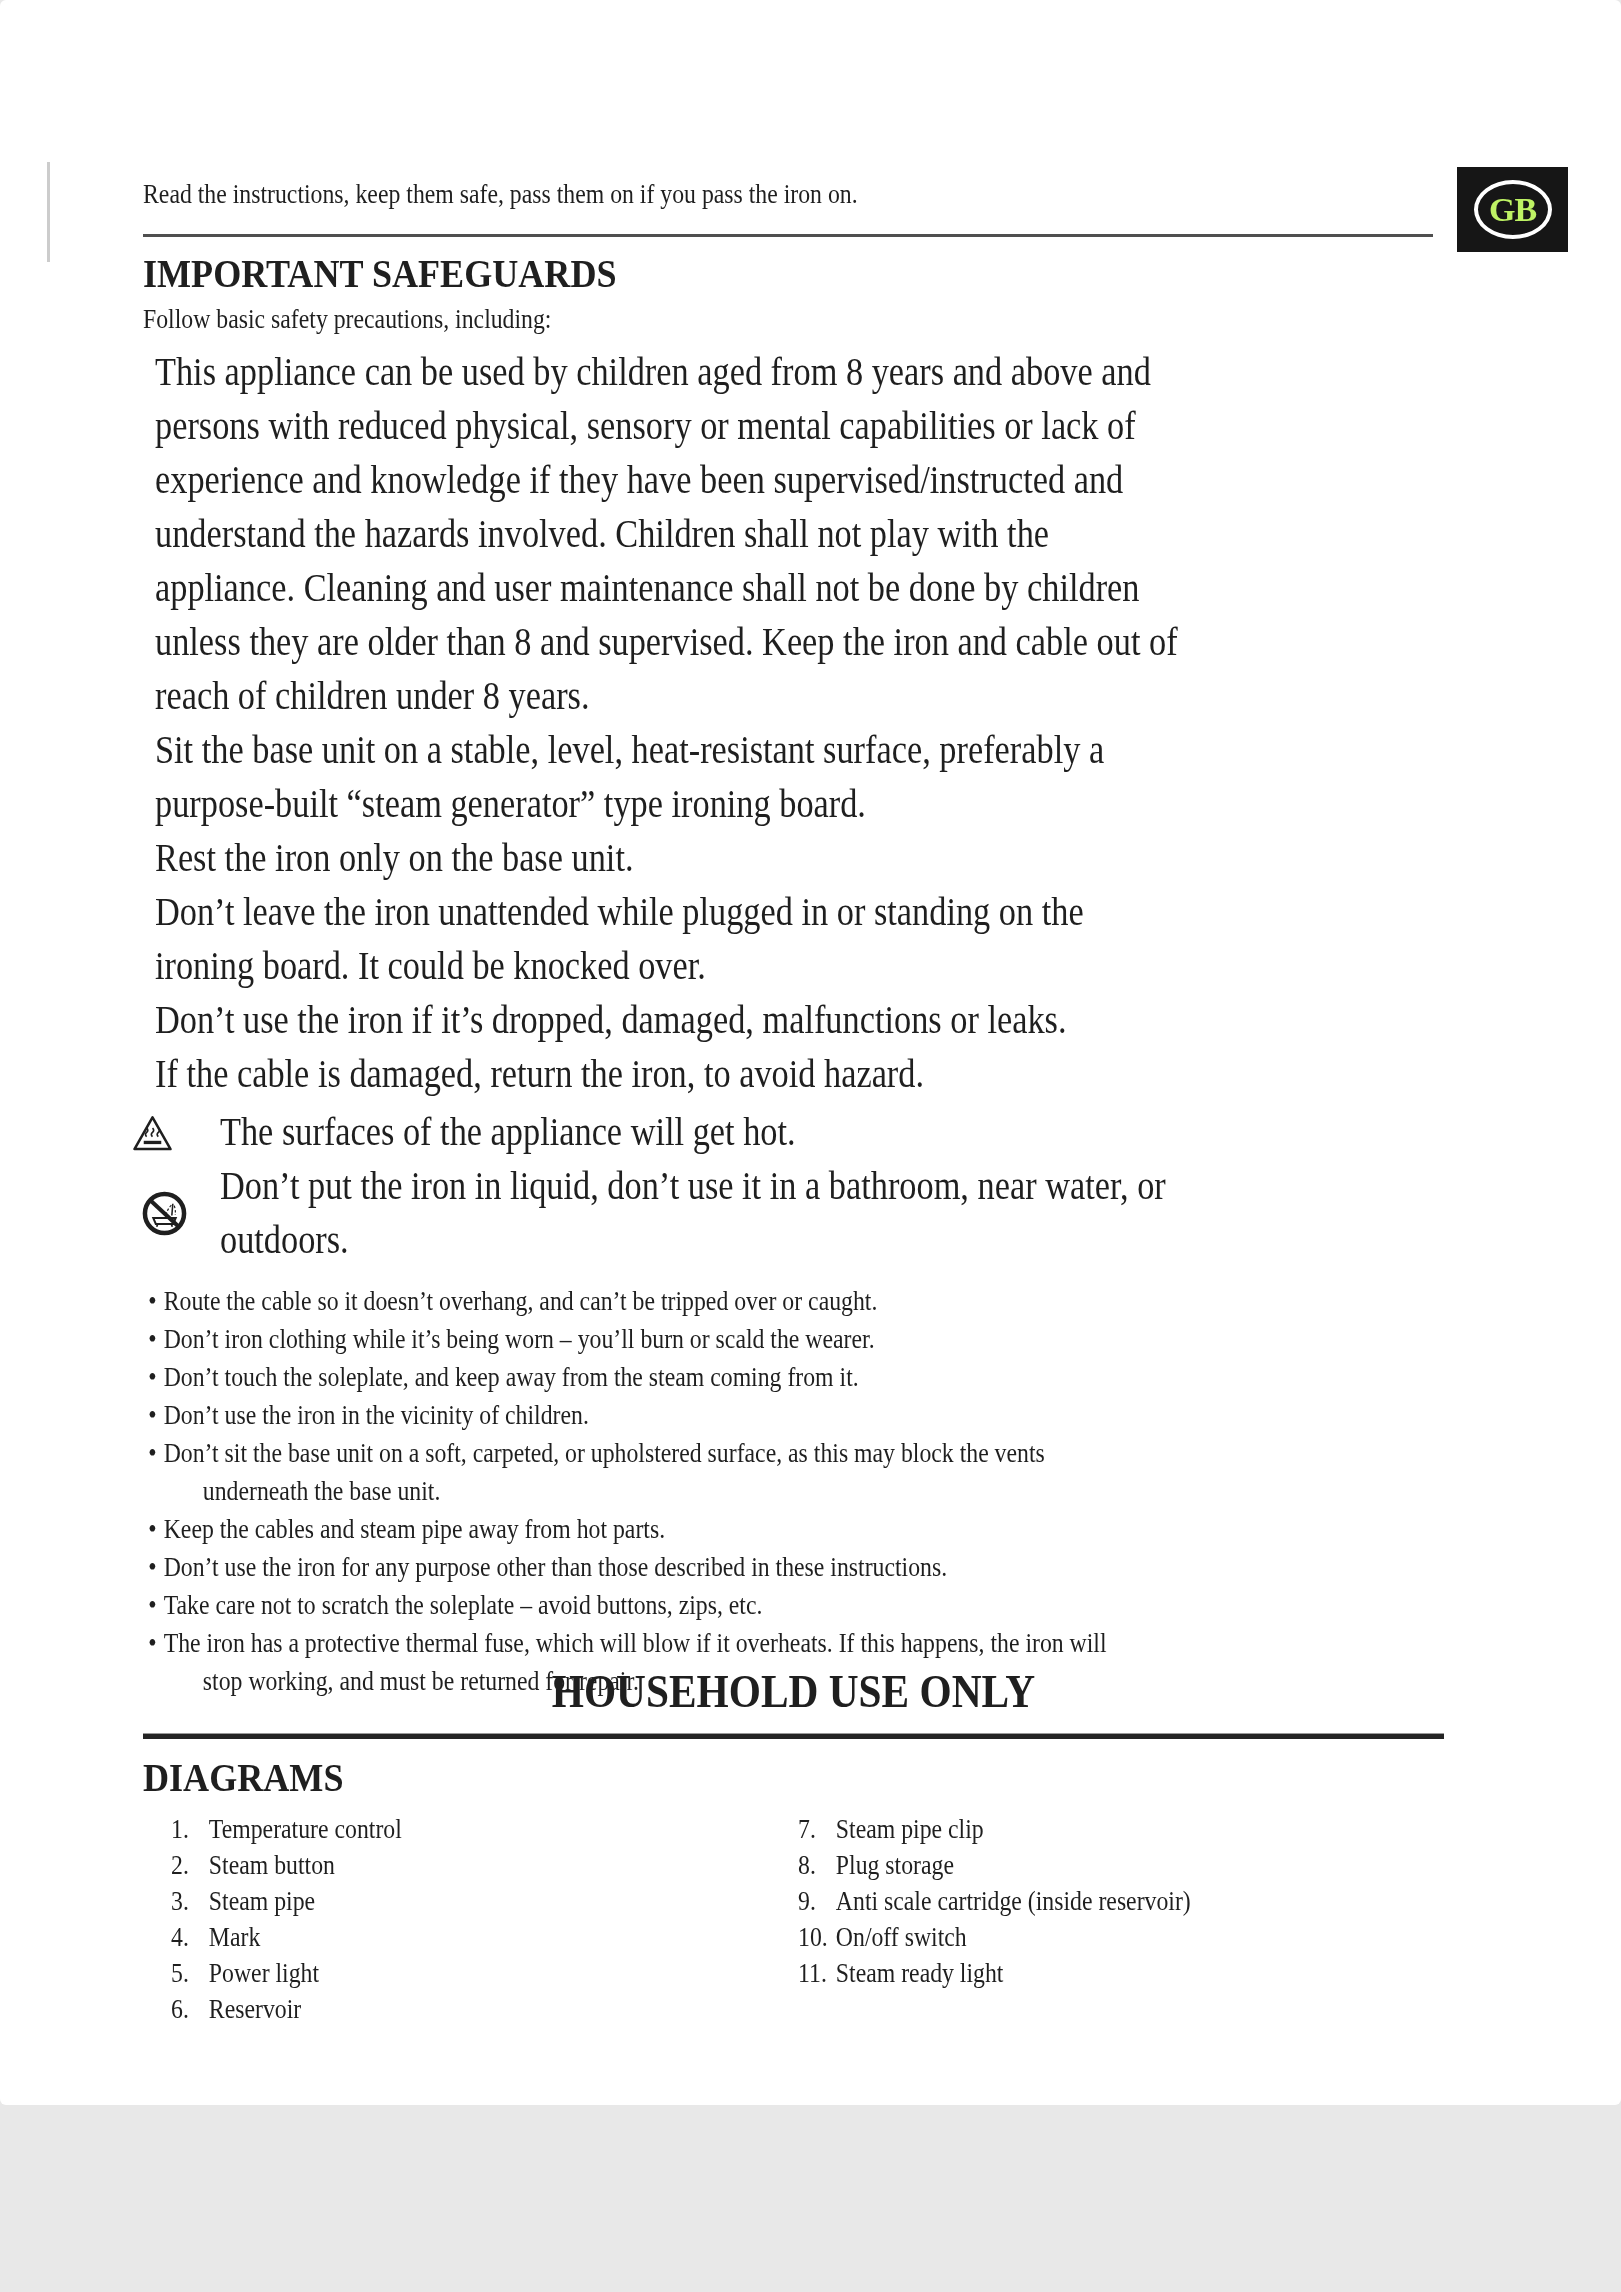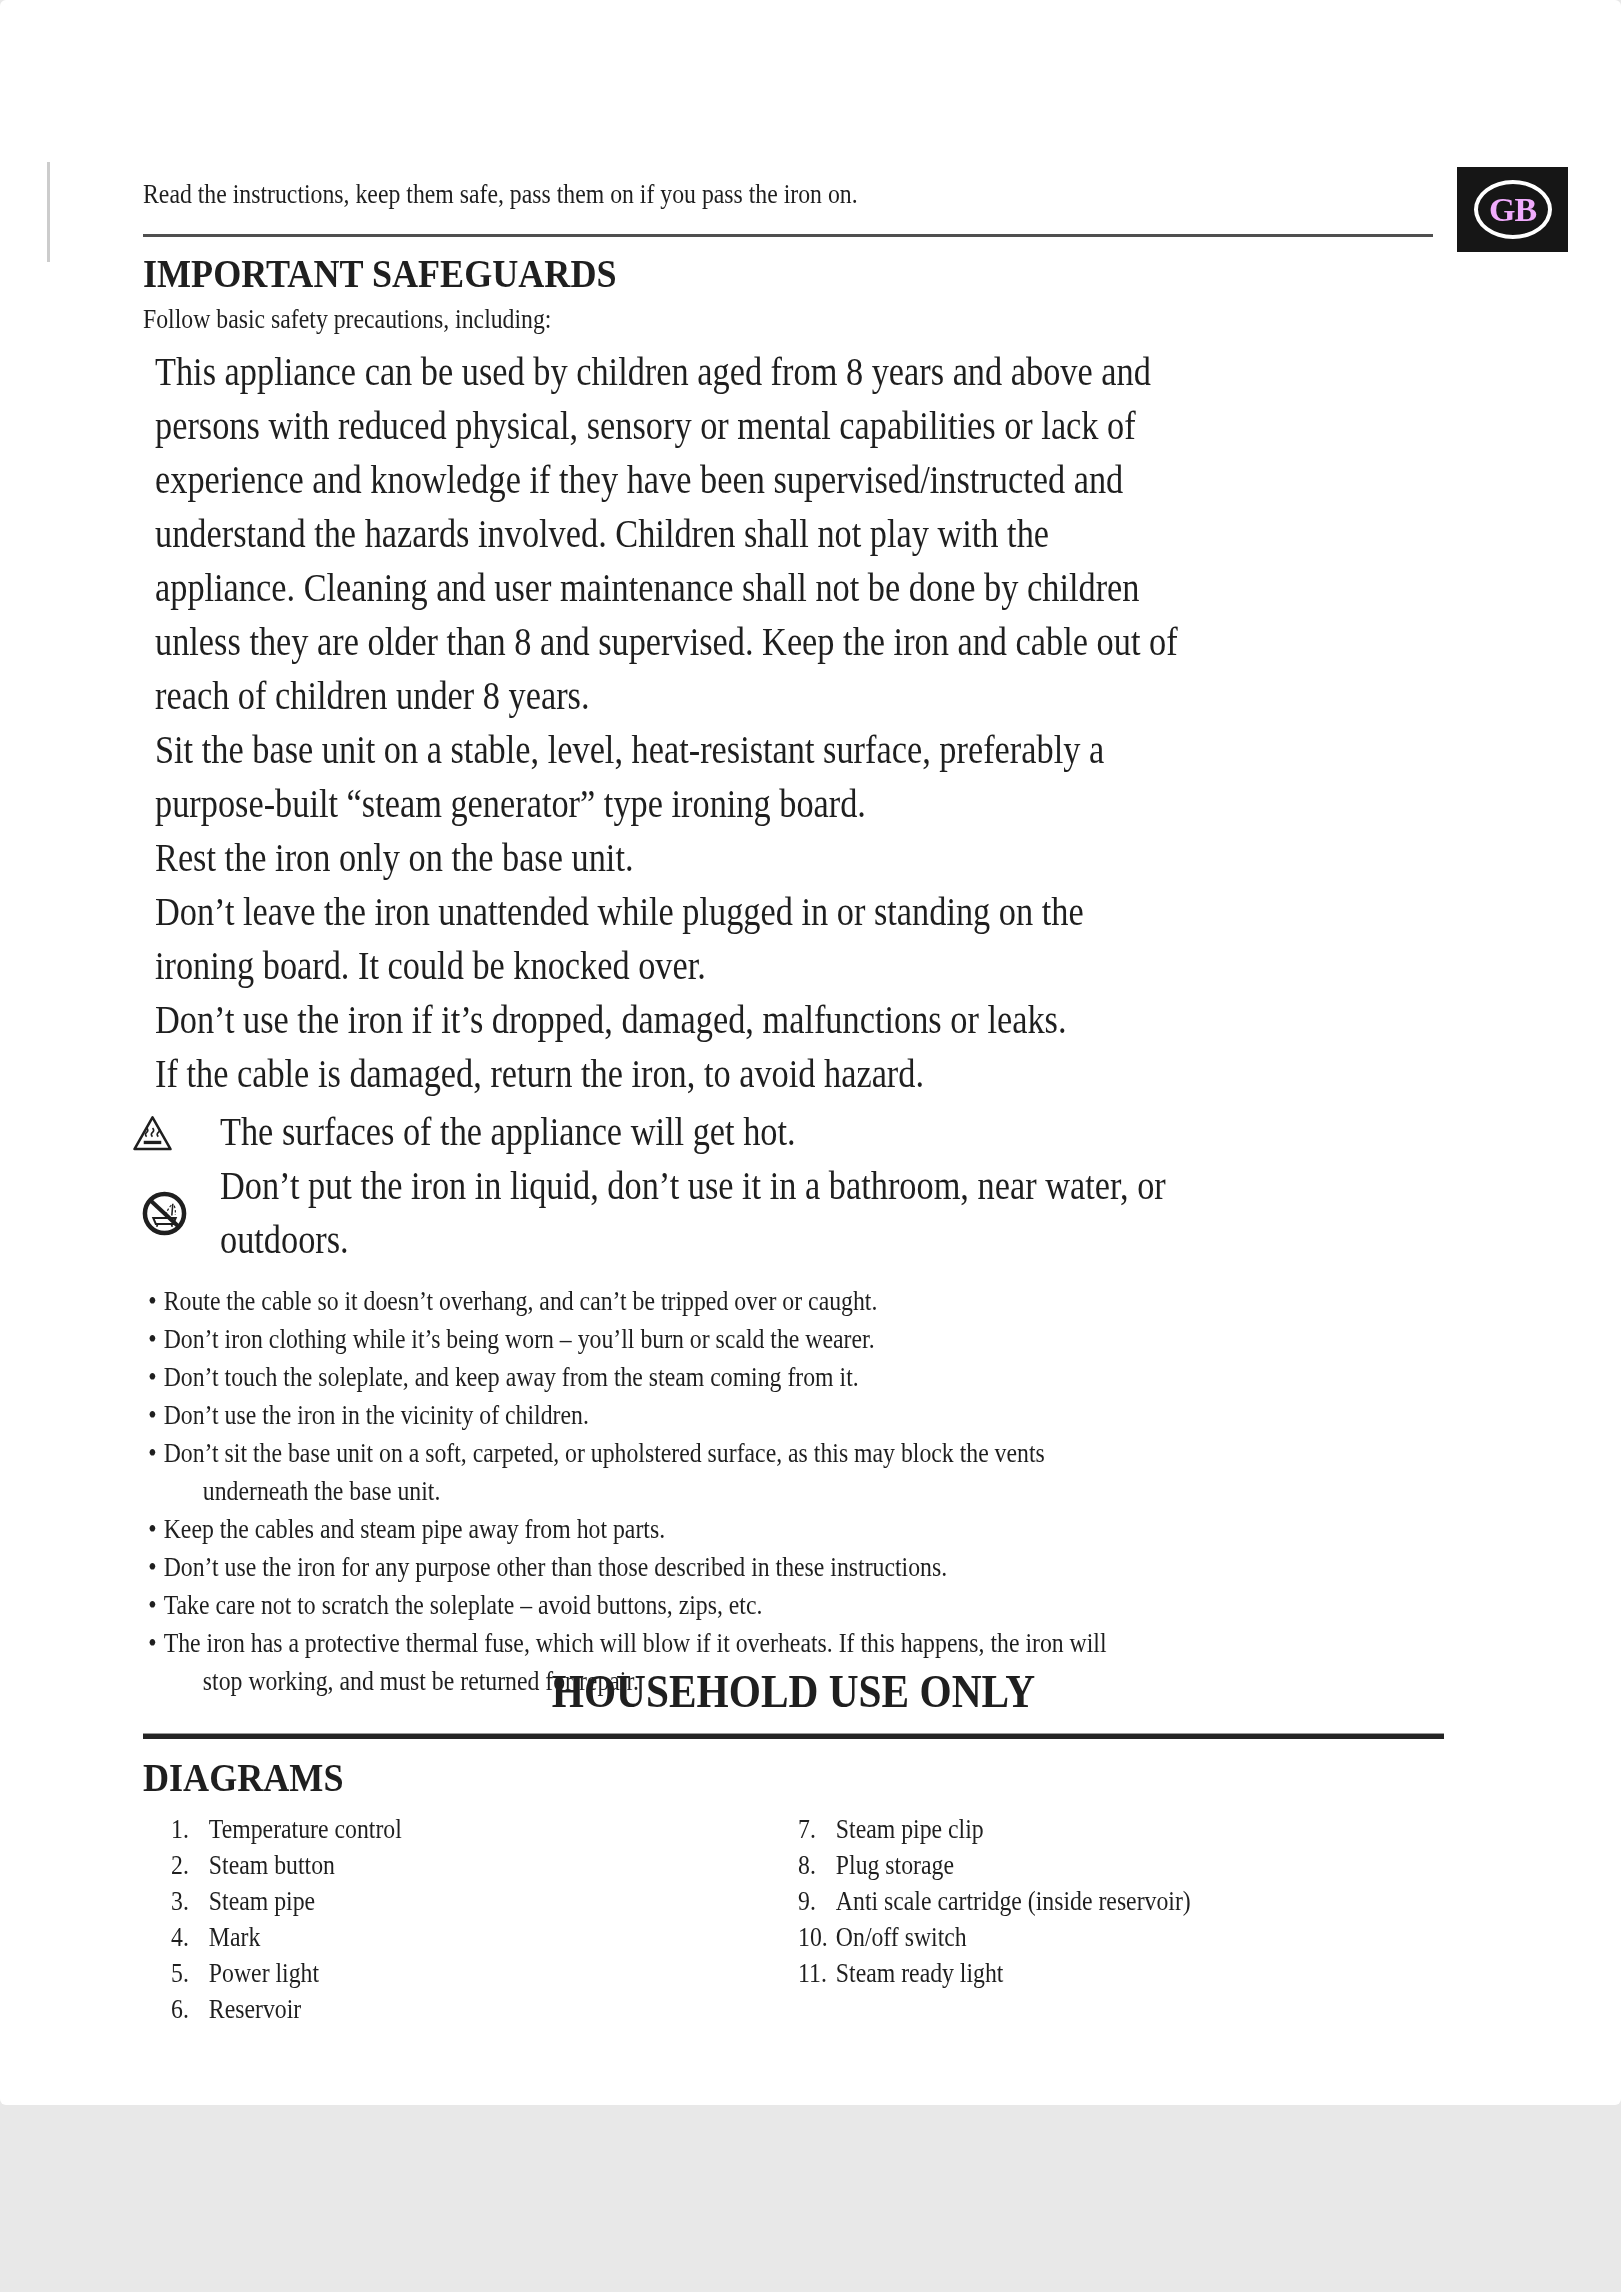--- a/index.html
+++ b/index.html
@@ -17,21 +17,21 @@
 
   .print-artifact{position:absolute;left:47px;top:162px;width:2.9px;height:100px;background:#cccccc;}
 
   .intro-line{position:absolute;left:143px;top:178px;font-size:27px;line-height:33px;}
   .top-rule{position:absolute;left:143px;top:234px;width:1290px;height:2.9px;background:#4f4f4f;}
 
   .gb-badge{position:absolute;left:1457px;top:167px;width:111px;height:85px;background:#161616;
     display:flex;align-items:center;justify-content:center;}
   .gb-oval{width:78px;height:59px;border:4.4px solid #ffffff;border-radius:50%;
     display:flex;align-items:center;justify-content:center;
-    color:#f0abfc;font-weight:bold;font-size:34px;letter-spacing:-1px;box-sizing:border-box;}
+    color:#bef264;font-weight:bold;font-size:34px;letter-spacing:-1px;box-sizing:border-box;}
 
   .safeguards-title{position:absolute;left:143px;top:251px;margin:0;font-size:41px;font-weight:bold;line-height:45px;}
   .subtitle{position:absolute;left:143px;top:303px;font-size:27px;line-height:33px;}
 
   .big-lines{position:absolute;left:143px;top:345px;width:1372px;margin-left:12px;}
   .big-line{font-size:39px;line-height:54px;height:54px;}
 
   .warning-row{position:absolute;left:143px;display:flex;align-items:center;}
   .warning-hot{top:1105px;}
   .warning-liquid{top:1159px;}

